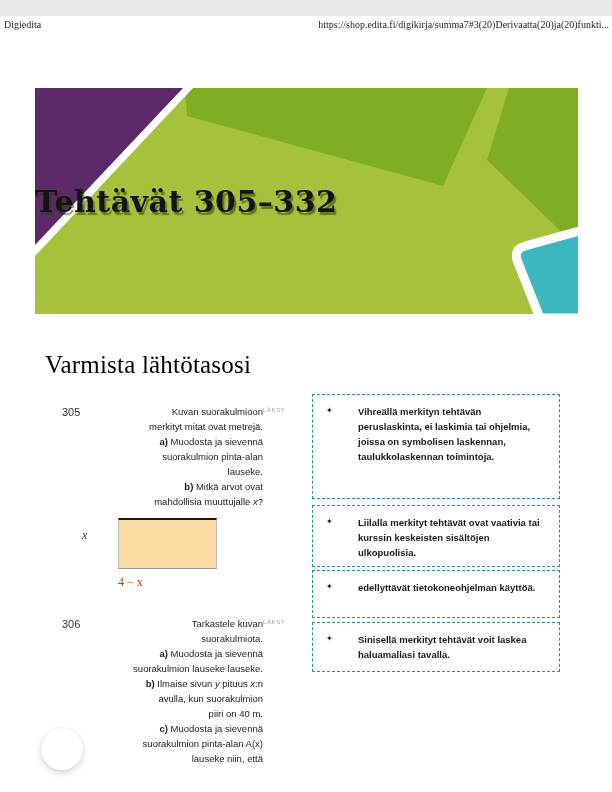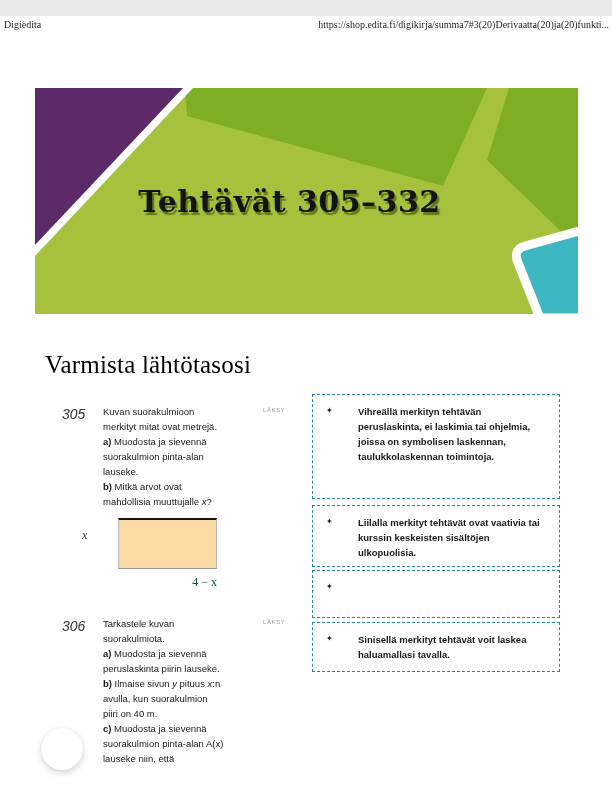--- a/index.html
+++ b/index.html
@@ -3,42 +3,42 @@
 <meta charset="utf-8">
 <style>
   html,body{margin:0;padding:0;background:#e9e9e9;}
   .page{position:relative;width:612px;height:792px;margin:16px auto;background:#ffffff;
         overflow:hidden;font-family:"Liberation Sans",sans-serif;}
   .meta{position:absolute;font-family:"Liberation Serif",serif;font-size:10px;color:#1f1f1f;white-space:nowrap;}
 
   
   .banner{position:absolute;left:35px;top:72px;width:543px;height:226px;overflow:hidden;}
   .banner svg{position:absolute;left:0;top:0;}
-  .banner-title{position:absolute;left:0;right:34px;top:96px;text-align:center;
+  .banner-title{position:absolute;left:0;right:34px;top:96px;
     font-family:"DejaVu Serif","Liberation Serif",serif;font-weight:bold;font-size:30px;
     color:#131313;text-shadow:2px 3px 1px rgba(44,60,4,.55);letter-spacing:.5px;}
 
   .section-heading{position:absolute;left:45px;top:335px;font-family:"Liberation Serif",serif;
     font-size:25px;color:#000;letter-spacing:.2px;}
 
   
-  .ex-num{position:absolute;font-size:14px;color:#333;font-style:italic;}
-  .ex-body{position:absolute;font-size:9.5px;line-height:15px;color:#1a1a1a;}
+  .ex-num{position:absolute;font-size:11px;color:#333;}
+  .ex-body{position:absolute;font-size:9.5px;line-height:15px;color:#1a1a1a;text-align:right;}
   .ex-body div{white-space:nowrap;}
   .ex-body i{font-style:italic;}
   .tag{position:absolute;font-size:6px;letter-spacing:.6px;color:#9a9a9a;}
 
   
   .fig-rect{position:absolute;left:118px;top:502px;width:97px;height:48px;background:#fcdca2;
     border-top:2px solid #161616;border-left:1px solid #b9b9b9;border-right:1px solid #b9b9b9;
     border-bottom:1px solid #9a9a9a;}
   .fig-x{position:absolute;left:82px;top:512px;font-family:"Liberation Serif",serif;
     font-style:italic;font-size:12px;color:#333;}
-  .fig-base{position:absolute;left:118px;top:559px;width:99px;text-align:right;
-    font-family:"Liberation Serif",serif;font-size:12px;color:#14532d;}
+  .fig-base{position:absolute;left:118px;top:559px;width:99px;text-align:left;
+    font-family:"Liberation Serif",serif;font-size:12px;color:#c2410c;}
 
   
   .info-box{position:absolute;left:312px;width:248px;border:1.5px dashed #2b89a6;box-sizing:border-box;}
   .info-bullet{position:absolute;left:13px;top:11px;font-size:8px;color:#111;}
   .info-lines{margin:9px 8px 0 45px;font-size:9.5px;line-height:15px;color:#1a1a1a;}
   .info-lines div{white-space:nowrap;font-weight:bold;}
 
   
   .fab{position:absolute;left:41px;top:712px;width:42px;height:42px;border-radius:50%;
     background:#fff;box-shadow:0 3px 7px rgba(0,0,0,.16), 0 0 2px rgba(0,0,0,.08);}
@@ -84,21 +84,21 @@
   <div class="fig-rect"></div>
   <div class="fig-x">x</div>
   <div class="fig-base">4 − x</div>
 
   <div class="ex-num" style="left:62px;top:602px;">306</div>
   <div class="tag" style="left:263px;top:603px;">LÄKSY</div>
   <div class="ex-body" style="left:103px;top:600px;width:160px;">
       <div>Tarkastele kuvan</div>
       <div>suorakulmiota.</div>
       <div><b>a)</b> Muodosta ja sievennä</div>
-      <div>peruslaskinta piirin lauseke.</div>
+      <div>suorakulmion lauseke lauseke.</div>
       <div><b>b)</b> Ilmaise sivun <i>y</i> pituus <i>x</i>:n</div>
       <div>avulla, kun suorakulmion</div>
       <div>piiri on 40 m.</div>
       <div><b>c)</b> Muodosta ja sievennä</div>
       <div>suorakulmion pinta-alan A(x)</div>
       <div>lauseke niin, että</div>
     </div>
 
   <div class="info-box" style="top:378px;height:105px;">
     <span class="info-bullet">✦</span>
@@ -113,20 +113,21 @@
     <span class="info-bullet">✦</span>
     <div class="info-lines">
         <div>Liilalla merkityt tehtävät ovat vaativia tai</div>
         <div>kurssin keskeisten sisältöjen</div>
         <div>ulkopuolisia.</div>
       </div>
   </div>
   <div class="info-box" style="top:554px;height:48px;">
     <span class="info-bullet">✦</span>
     <div class="info-lines">
+        <div>edellyttävät tietokoneohjelman käyttöä.</div>
       </div>
   </div>
   <div class="info-box" style="top:606px;height:50px;">
     <span class="info-bullet">✦</span>
     <div class="info-lines">
         <div>Sinisellä merkityt tehtävät voit laskea</div>
         <div>haluamallasi tavalla.</div>
       </div>
   </div>
 

